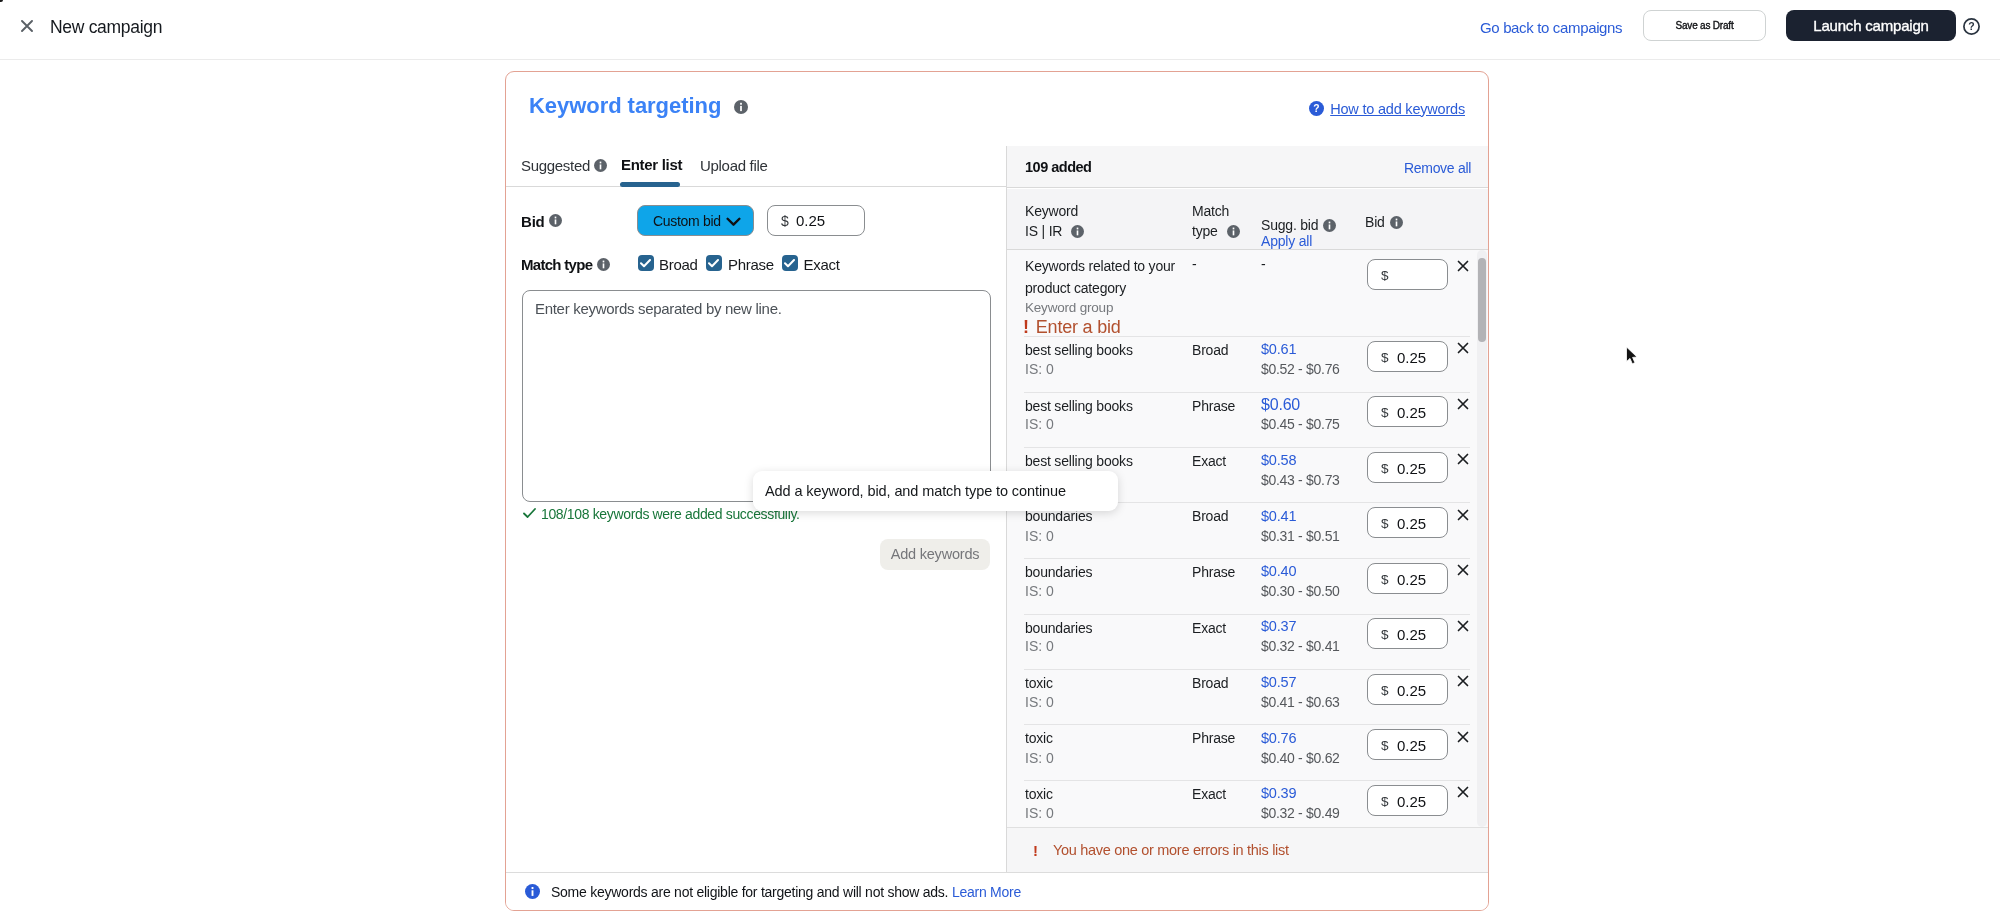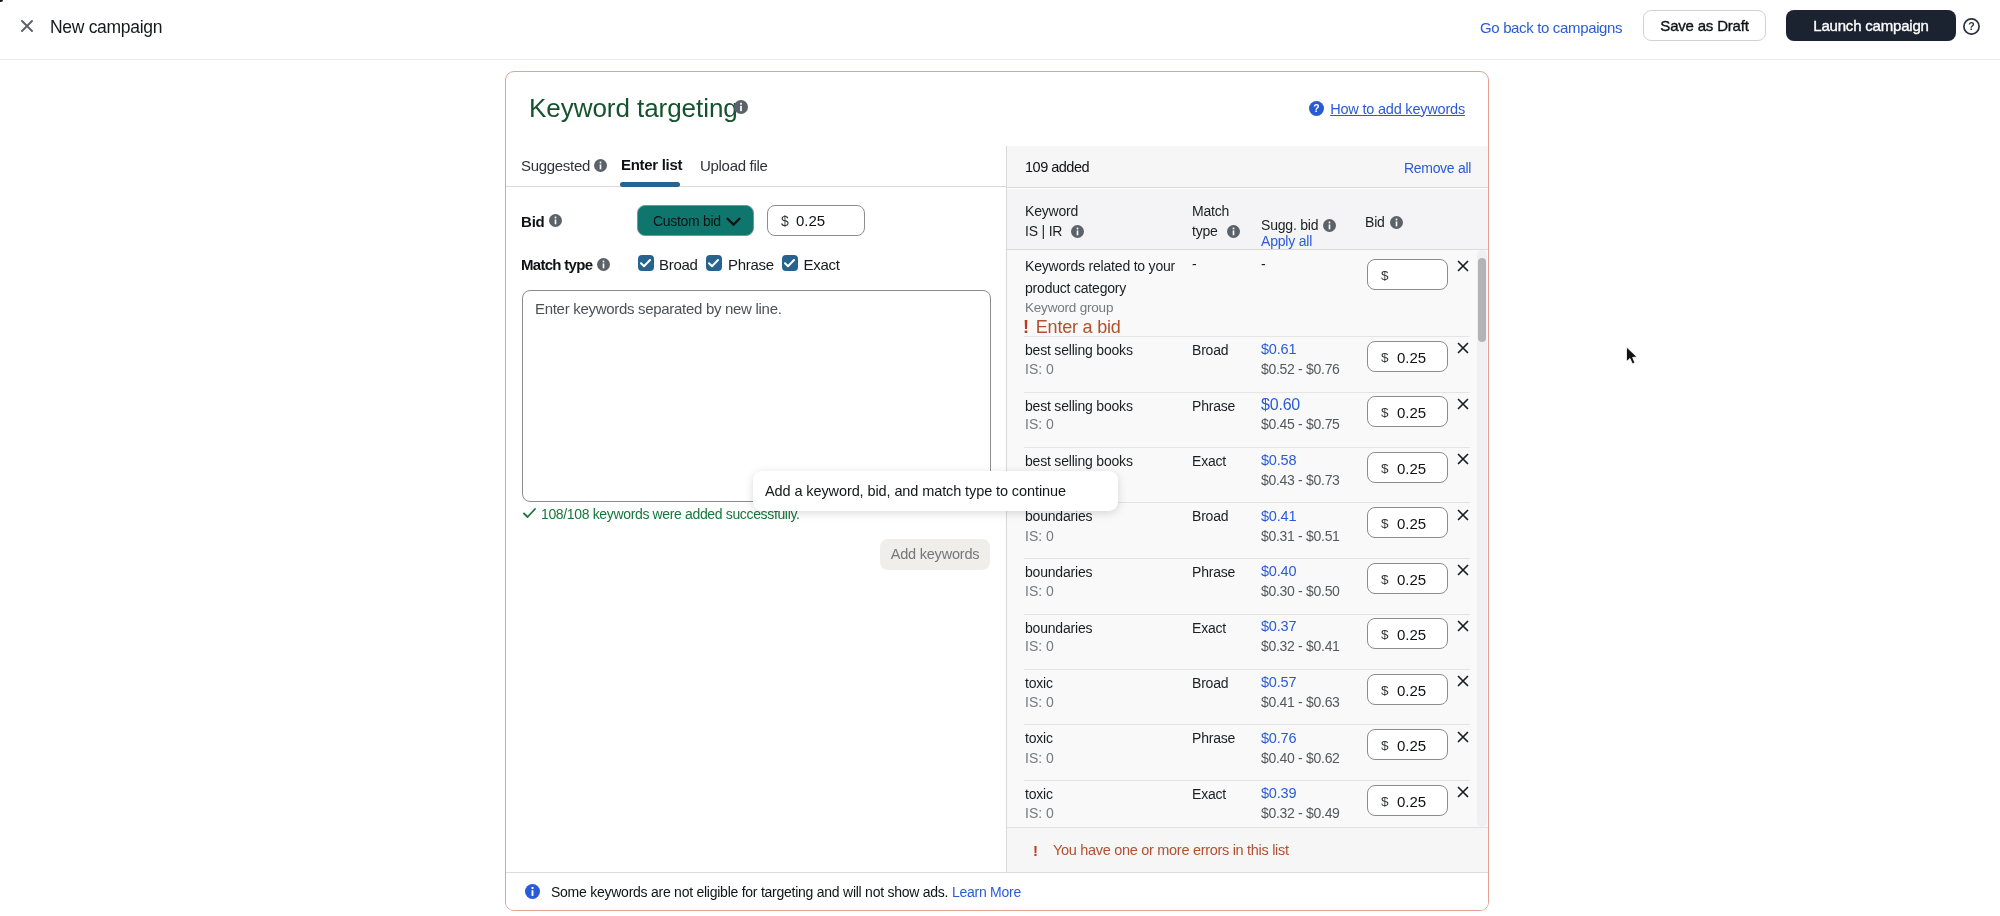--- a/index.html
+++ b/index.html
@@ -7,31 +7,31 @@
 </style></head>
 <body>
 <div class="abs" style="left:0;top:0;width:3px;height:2px;background:#1a1a1a;border-bottom-right-radius:3px;z-index:60"></div>
 
 <div class="abs" style="left:0;top:0;width:2000px;height:60px;background:#fff;border-bottom:1px solid #ebebeb">
   <svg class="abs" style="left:21px;top:20px" width="12" height="12" viewBox="0 0 12 12">
       <path d="M1 1 L11 11 M11 1 L1 11" stroke="#5a6066" stroke-width="1.9" stroke-linecap="round"></path>
     </svg>
   <div class="abs" style="left:50px;top:17px;font-size:17.5px;letter-spacing:-0.3px;font-weight:normal;color:#15191e">New campaign</div>
   <div class="abs" style="left:1480px;top:19px;font-size:15px;letter-spacing:-0.35px;color:#2a5bd7">Go back to campaigns</div>
-  <div class="abs" style="left:1643px;top:10px;width:123px;height:31px;background:#fff;border:1px solid #cfd3d3;border-radius:8px;font-size:15px;letter-spacing:-0.2px;color:#0f1114;-webkit-text-stroke:0.35px #0f1114;text-align:center;line-height:29px">Save as Draft</div>
+  <div class="abs" style="left:1643px;top:10px;width:123px;height:31px;background:#fff;border:1px solid #cfd3d3;border-radius:8px;font-size:10px;letter-spacing:-0.2px;color:#0f1114;-webkit-text-stroke:0.35px #0f1114;text-align:center;line-height:29px">Save as Draft</div>
   <div class="abs" style="left:1786px;top:10px;width:170px;height:31px;background:#1b2230;border-radius:8px;font-size:15px;letter-spacing:-0.2px;color:#fff;-webkit-text-stroke:0.35px #fff;text-align:center;line-height:31px">Launch campaign</div>
   <svg class="abs" style="left:1963px;top:18px" width="17" height="17" viewBox="0 0 17 17">
       <circle cx="8.5" cy="8.5" r="7.6" fill="none" stroke="#2a3440" stroke-width="1.7"></circle>
       <text x="8.5" y="12.3" font-size="10.5" font-weight="bold" fill="#2a3440" text-anchor="middle" font-family="Liberation Sans,sans-serif">?</text>
     </svg>
 </div>
 
 <div class="abs" style="left:505px;top:71px;width:984px;height:840px;border:1px solid #e3a293;border-radius:9px;background:#fff;overflow:hidden">
 
-  <div class="abs" style="left:23px;top:21px;font-size:26px;letter-spacing:-0.05px;font-weight:normal;color:#14532d">Keyword targeting</div>
+  <div class="abs" style="left:23px;top:21px;font-size:22px;letter-spacing:-0.05px;font-weight:bold;color:#3b82f6">Keyword targeting</div>
   <svg style="position:absolute;left:228px;top:28px" width="14" height="14" viewBox="0 0 16 16">
       <circle cx="8" cy="8" r="8" fill="#5c6269"></circle>
       <rect x="7" y="6.7" width="2" height="6" fill="#fff"></rect>
       <rect x="7" y="3.2" width="2" height="2.2" fill="#fff"></rect>
     </svg>
   <div class="abs" style="right:23px;top:28px;height:17px;display:flex;align-items:center">
     <svg style="margin-right:6px" width="15" height="15" viewBox="0 0 16 16">
         <circle cx="8" cy="8" r="8" fill="#2a5bd7"></circle>
         <text x="8" y="12" font-size="11" font-weight="bold" fill="#fff" text-anchor="middle" font-family="Liberation Sans,sans-serif">?</text>
       </svg>
@@ -50,21 +50,21 @@
   <div class="abs" style="left:115px;top:84px;font-size:15px;letter-spacing:-0.3px;font-weight:bold;color:#0f1114">Enter list</div>
   <div class="abs" style="left:114px;top:110px;width:60px;height:5px;background:#27638f;border-radius:3px"></div>
   <div class="abs" style="left:194px;top:85px;font-size:15px;letter-spacing:-0.3px;color:#2f3338">Upload file</div>
 
   <div class="abs" style="left:15px;top:141px;font-size:15px;letter-spacing:-0.2px;font-weight:bold;color:#0f1114">Bid</div>
   <svg style="position:absolute;left:43px;top:142px" width="13" height="13" viewBox="0 0 16 16">
       <circle cx="8" cy="8" r="8" fill="#5c6269"></circle>
       <rect x="7" y="6.7" width="2" height="6" fill="#fff"></rect>
       <rect x="7" y="3.2" width="2" height="2.2" fill="#fff"></rect>
     </svg>
-  <div class="abs" style="left:131px;top:133px;width:117px;height:31px;background:#0f766e;border:1px solid #8a8d90;border-radius:8px">
+  <div class="abs" style="left:131px;top:133px;width:117px;height:31px;background:#0ea5e9;border:1px solid #8a8d90;border-radius:8px">
     <span class="abs" style="left:15px;top:7px;font-size:14px;letter-spacing:-0.3px;color:#0f1114">Custom bid</span>
     <svg class="abs" style="left:88px;top:11px" width="15" height="10" viewBox="0 0 14 9">
         <path d="M1.5 1.5 L7 7 L12.5 1.5" stroke="#0f1114" stroke-width="2.2" fill="none" stroke-linecap="round" stroke-linejoin="round"></path>
       </svg>
   </div>
   <div class="abs" style="left:261px;top:133px;width:98px;height:31px;background:#fff;border:1px solid #8a8d90;border-radius:8px">
     <span class="abs" style="left:13px;top:7px;font-size:14px;color:#33373b">$</span>
     <span class="abs" style="left:28px;top:6px;font-size:15px;color:#0f1114">0.25</span>
   </div>
 
@@ -99,21 +99,21 @@
   <svg class="abs" style="left:17px;top:436px" width="13" height="11" viewBox="0 0 13 11">
       <path d="M1 5.5 L4.6 9 L12 1" stroke="#18763a" stroke-width="1.8" fill="none" stroke-linecap="round" stroke-linejoin="round"></path>
     </svg>
   <div class="abs" style="left:35px;top:434px;font-size:14px;letter-spacing:-0.35px;color:#18763a">108/108 keywords were added successfully.</div>
 
   <div class="abs" style="left:374px;top:467px;width:110px;height:31px;background:#efeeea;border-radius:8px;font-size:14.5px;letter-spacing:-0.2px;color:#75767a;text-align:center;line-height:31px">Add keywords</div>
 
   <div class="abs" style="left:500px;top:74px;width:1px;height:726px;background:#d9d9d9"></div>
 
   <div class="abs" style="left:501px;top:74px;width:483px;height:42px;background:#f6f6f7;border-bottom:1px solid #d9d9d9"></div>
-  <div class="abs" style="left:519px;top:87px;font-size:14.5px;letter-spacing:-0.5px;font-weight:normal;color:#0f1114">109 added</div>
+  <div class="abs" style="left:519px;top:87px;font-size:14.5px;letter-spacing:-0.5px;font-weight:bold;color:#0f1114">109 added</div>
   <div class="abs" style="right:17px;top:88px;font-size:14px;letter-spacing:-0.3px;color:#2a5bd7">Remove all</div>
 
   <div class="abs" style="left:501px;top:117px;width:483px;height:61px;background:#f4f4f6;border-bottom:1px solid #d9d9d9"></div>
   <div class="abs" style="left:519px;top:131px;font-size:14px;letter-spacing:-0.2px;color:#1b1e21">Keyword</div>
   <div class="abs" style="left:519px;top:151px;font-size:14px;letter-spacing:-0.2px;color:#1b1e21">IS | IR</div>
   <svg style="position:absolute;left:565px;top:153px" width="13" height="13" viewBox="0 0 16 16">
       <circle cx="8" cy="8" r="8" fill="#5c6269"></circle>
       <rect x="7" y="6.7" width="2" height="6" fill="#fff"></rect>
       <rect x="7" y="3.2" width="2" height="2.2" fill="#fff"></rect>
     </svg>

